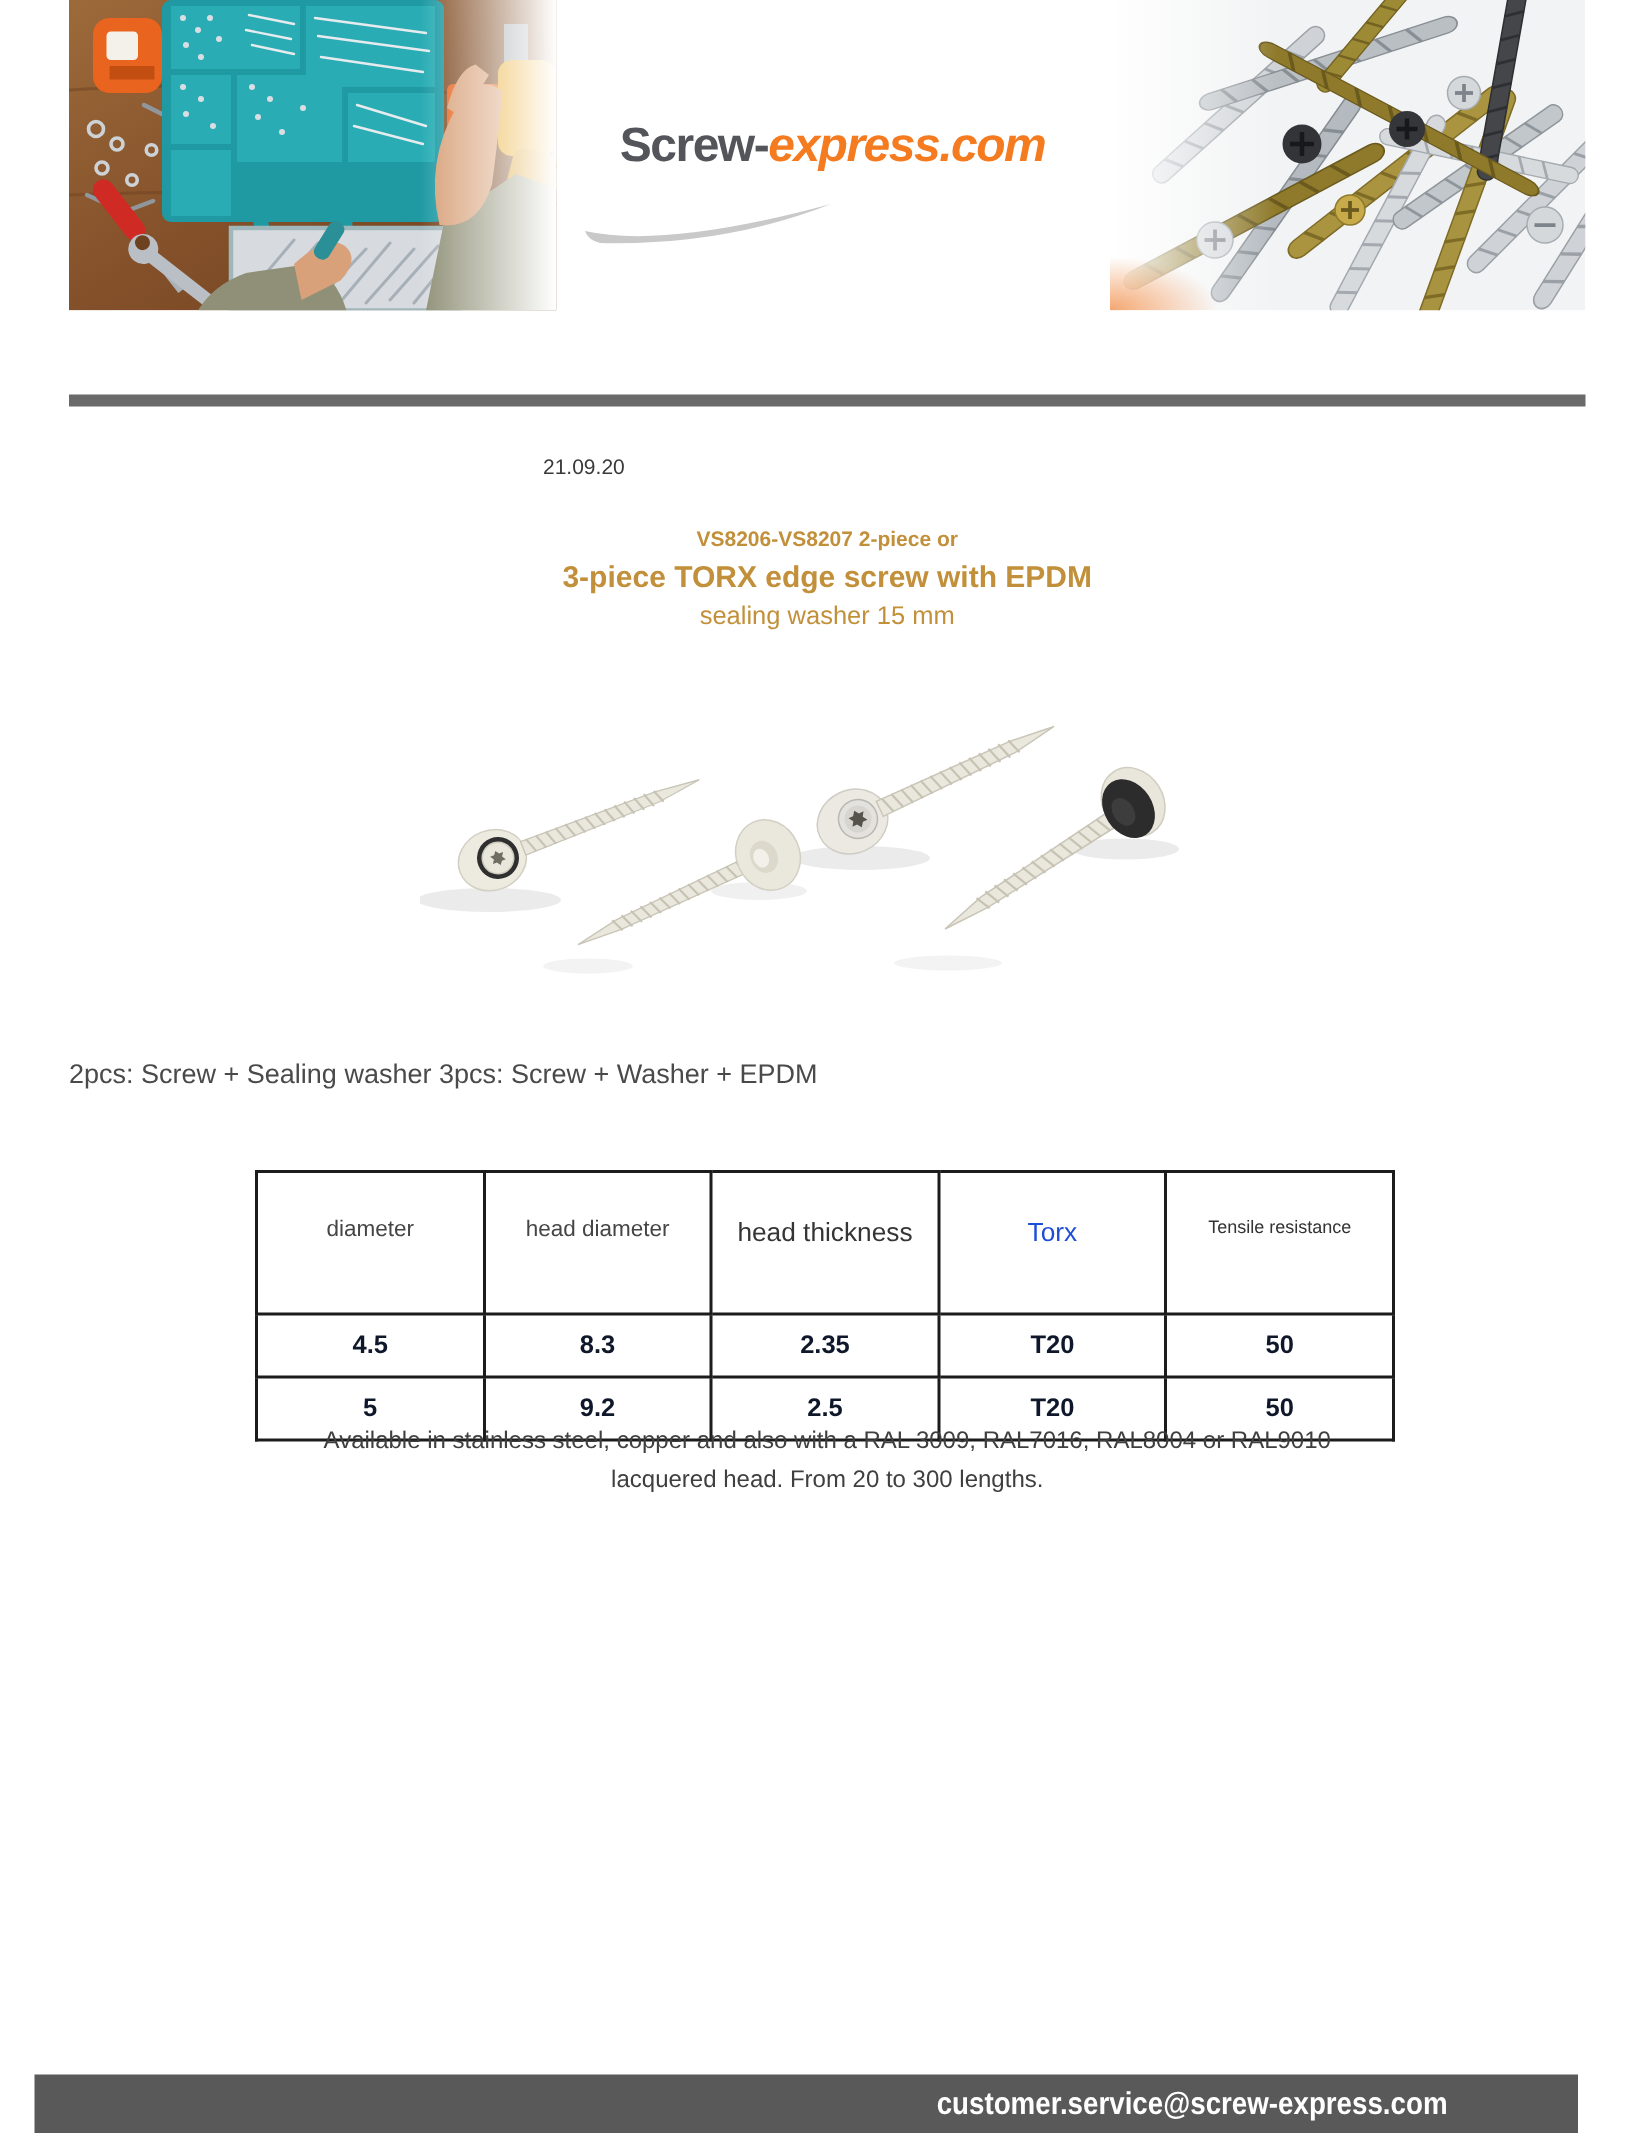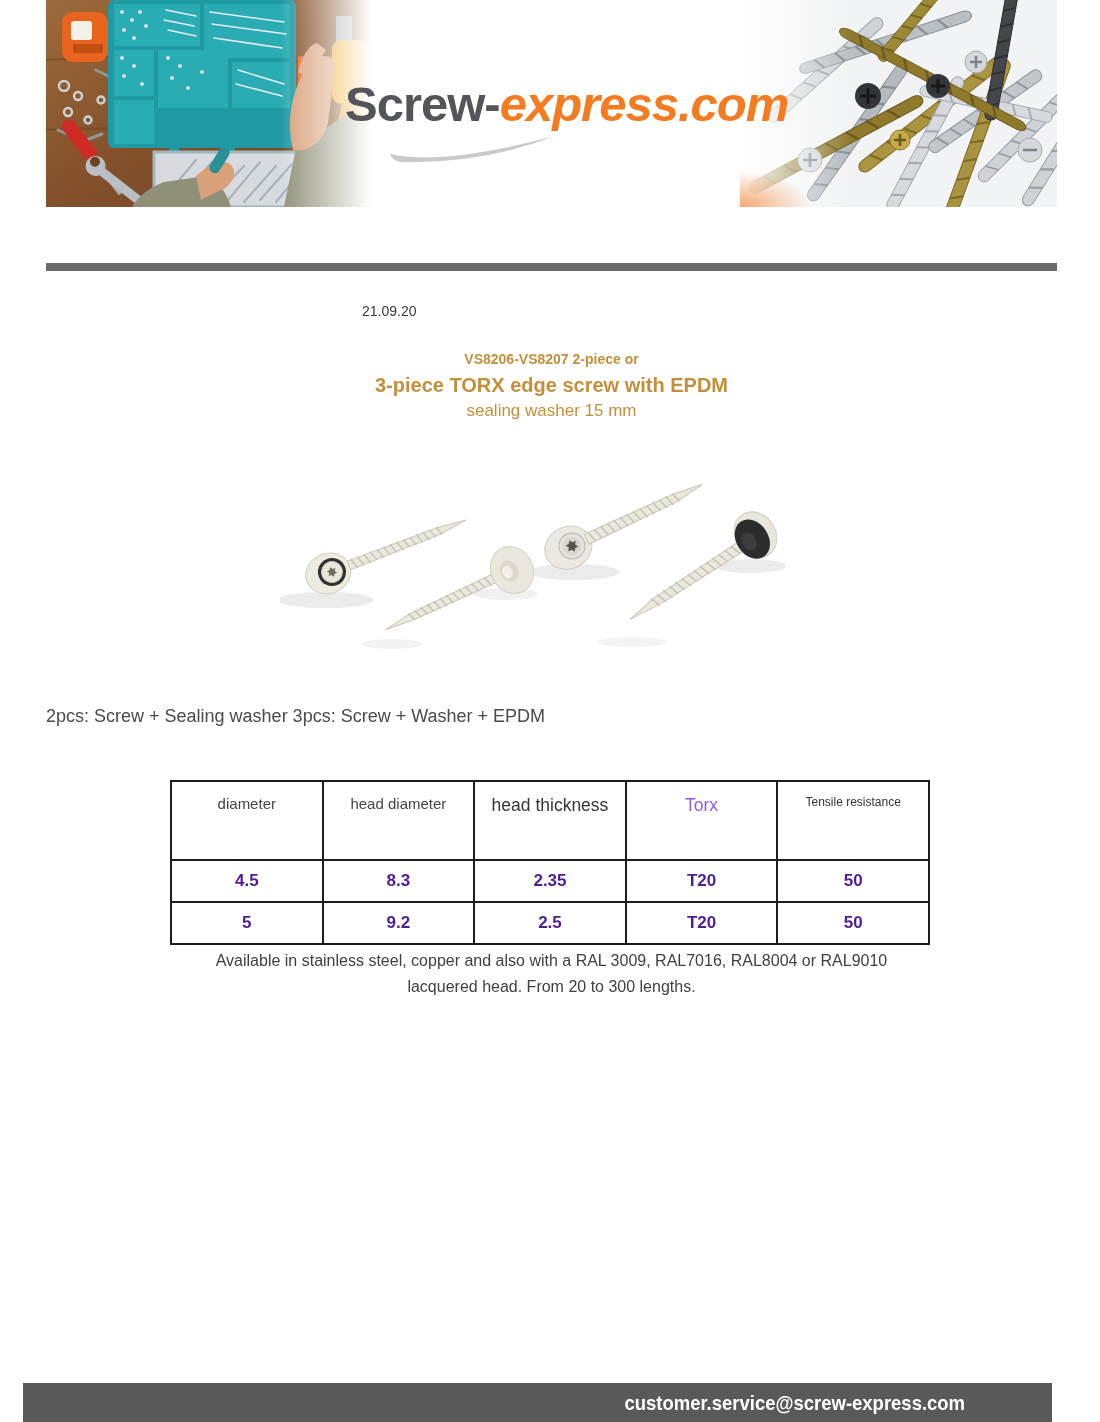--- a/index.html
+++ b/index.html
@@ -6,21 +6,21 @@
   .page{
     position:relative;width:1100px;height:1422px;background:#fff;overflow:hidden;
     font-family:"Liberation Sans",sans-serif;color:#3d3d3d;
   }
   
   .photo{position:absolute;top:0;height:207px;overflow:hidden;}
   .photo-left{left:46px;width:325px;}
   .photo-right{left:740px;width:317px;}
   .photo svg{display:block;width:100%;height:100%;}
   .logo{position:absolute;left:345px;top:80px;width:420px;text-align:center;white-space:nowrap;}
-  .logo-text{font-size:49px;font-weight:700;letter-spacing:-1px;line-height:1;}
+  .logo-text{font-size:32px;font-weight:700;letter-spacing:-1px;line-height:1;}
   .logo-part1{color:#54555a;}
   .logo-part2{color:#f47b20;font-style:italic;}
   .swoosh{position:absolute;left:388px;top:132px;width:170px;height:32px;}
   
   .banner{position:absolute;left:46px;top:207px;width:1011px;height:56px;background:#ee7623;
           display:flex;align-items:center;justify-content:center;}
   .banner-text{color:#fff;font-weight:700;font-size:44px;letter-spacing:-1px;line-height:1;
                transform:scaleX(0.78);}
   .divider{position:absolute;left:46px;top:263px;width:1011px;height:8px;background:#6a6a6a;}
   
@@ -32,25 +32,25 @@
   .title2{position:absolute;left:46px;top:401px;width:1011px;text-align:center;
           font-size:17px;font-weight:500;color:#c2903b;}
   .product-art{position:absolute;left:280px;top:462px;width:550px;height:215px;}
   .product-art svg{display:block;width:100%;height:100%;}
   .pieces-caption{position:absolute;left:46px;top:706px;width:1011px;text-align:left;
                   font-size:18px;color:#4a4a4a;}
   
   .spec-table{position:absolute;left:170px;top:780px;width:760px;border-collapse:collapse;
               table-layout:fixed;}
   .spec-table td,.spec-table th{border:2px solid #1c1c1c;text-align:center;}
-  .spec-table th{height:63px;vertical-align:top;padding-top:13px;font-weight:400;}
-  .spec-table td{height:38px;vertical-align:middle;font-size:17px;font-weight:700;color:#4c1d95;margin-left:36px;}
+  .spec-table th{height:63px;vertical-align:top;padding-top:29px;font-weight:400;}
+  .spec-table td{height:38px;vertical-align:middle;font-size:17px;font-weight:700;color:#0f172a;margin-left:36px;}
   .th-s{font-size:15px;color:#454545;}
   .th-m{font-size:17.5px;color:#353535;}
-  .th-b{font-size:17.5px;font-weight:700;color:#8b5cf6;}
+  .th-b{font-size:17.5px;font-weight:700;color:#1d4ed8;}
   .th-xs{font-size:12px;color:#333;}
   .availability{position:absolute;left:46px;top:948px;width:1011px;text-align:center;
                 font-size:16px;color:#3f3f3f;line-height:26px;}
   
   .footer{position:absolute;left:23px;top:1383px;width:1029px;height:39px;background:#595959;
           display:flex;align-items:center;justify-content:flex-end;padding-right:15px;box-sizing:border-box;}
   .footer-text{color:#fff;font-weight:700;font-size:21px;margin-right:72px;
                transform:scaleX(0.88);transform-origin:right center;letter-spacing:0;}
 </style>
 </head>

